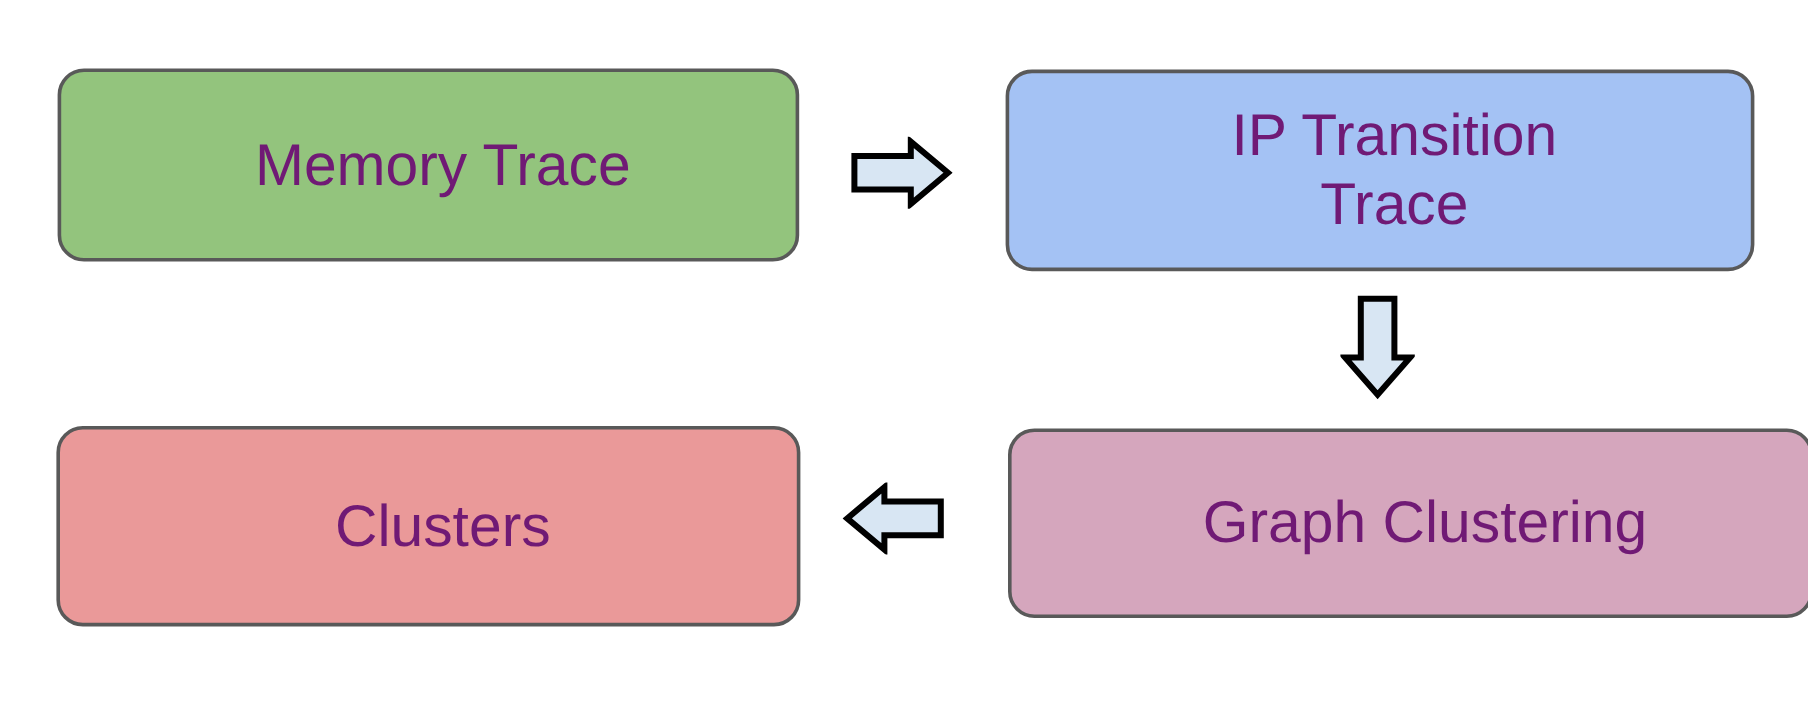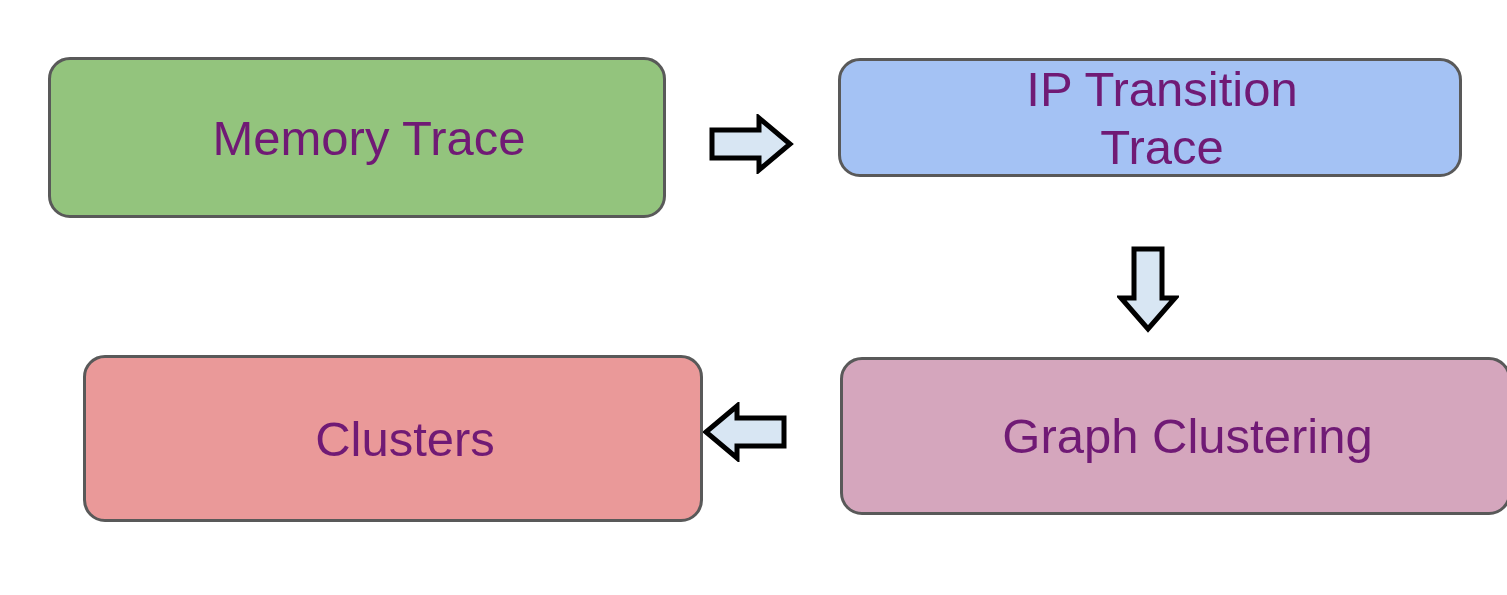--- a/index.html
+++ b/index.html
@@ -24,23 +24,23 @@
     flex-direction: column;
     align-items: center;
     justify-content: center;
     text-align: center;
     color: #701a75;
     font-size: 49px;
     line-height: 58px;
     padding-left: 24px;
   }
   .node-memory-trace   { left: 48px;  top: 57px;  width: 618px; height: 161px; }
-  .node-ip-transition  { left: 838px; top: 58px;  width: 624px; height: 119px; }
+  .node-ip-transition  { left: 838px; top: 58px;  width: 624px; height: 168px; }
   .node-graph-cluster  { left: 840px; top: 357px; width: 671px; height: 158px; }
-  .node-clusters       { left: 47px;  top: 355px; width: 620px; height: 167px; margin-left: 36px; }
+  .node-clusters       { left: 47px;  top: 355px; width: 620px; height: 167px; }
   .arrow {
     position: absolute;
   }
   .arrow-right { left: 708px;  top: 114px; width: 86px; height: 60px; }
   .arrow-down  { left: 1117px; top: 245px; width: 62px; height: 88px; }
   .arrow-left  { left: 702px;  top: 402px; width: 86px; height: 60px; }
   .arrow svg { display: block; width: 100%; height: 100%; }
 </style>
 </head>
 <body>

